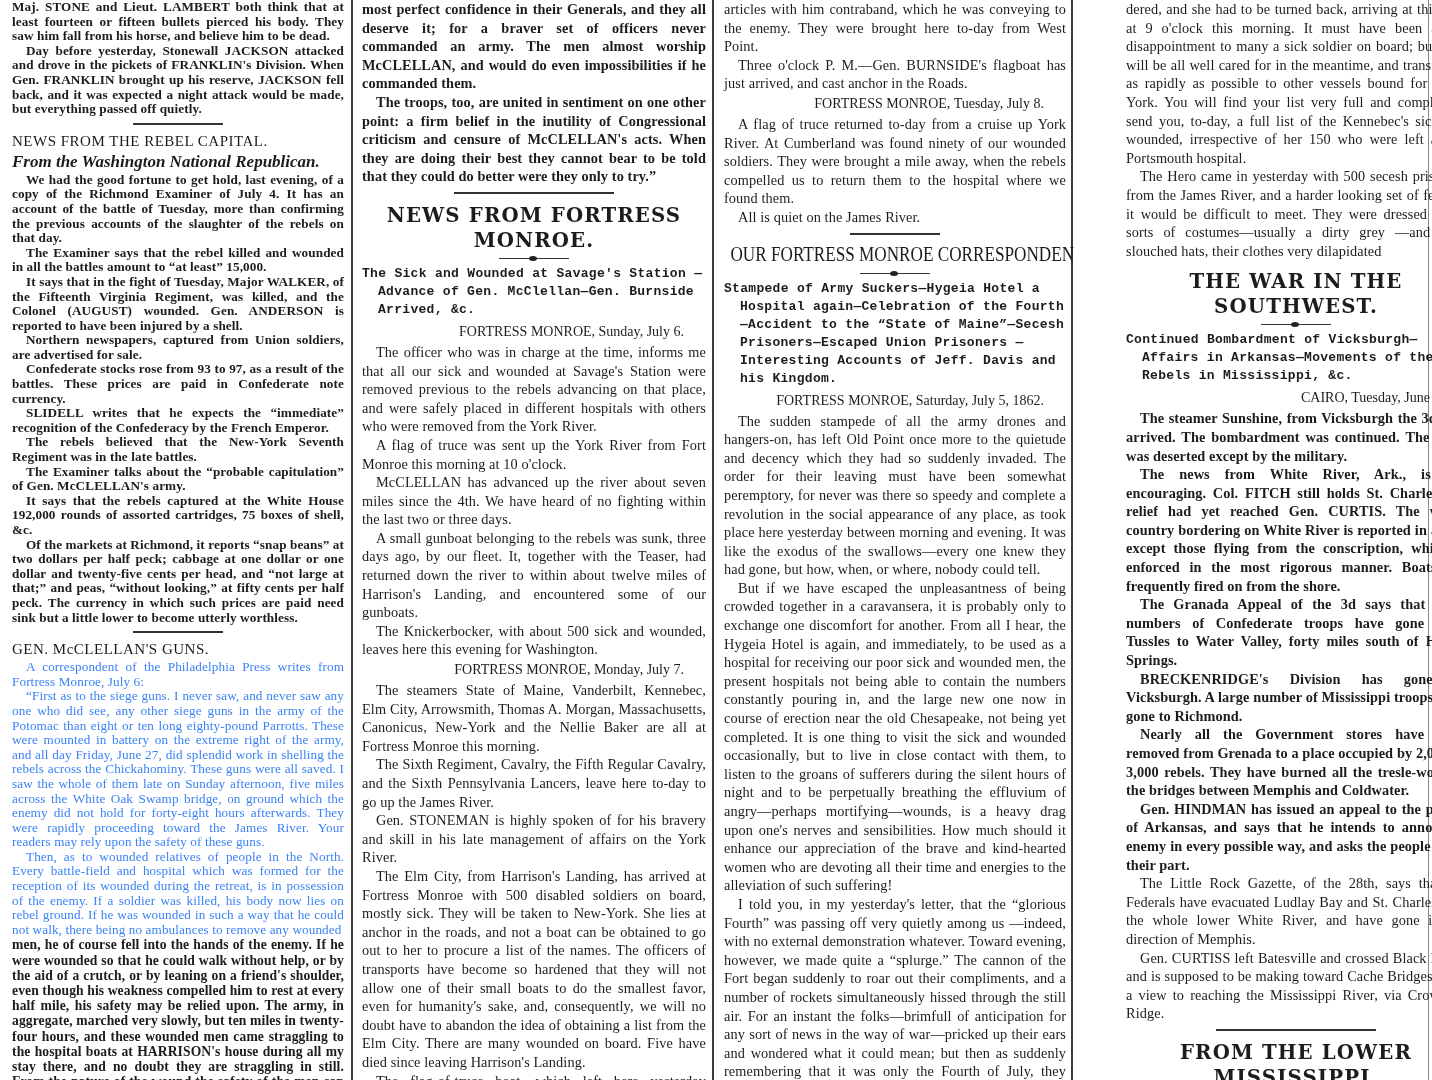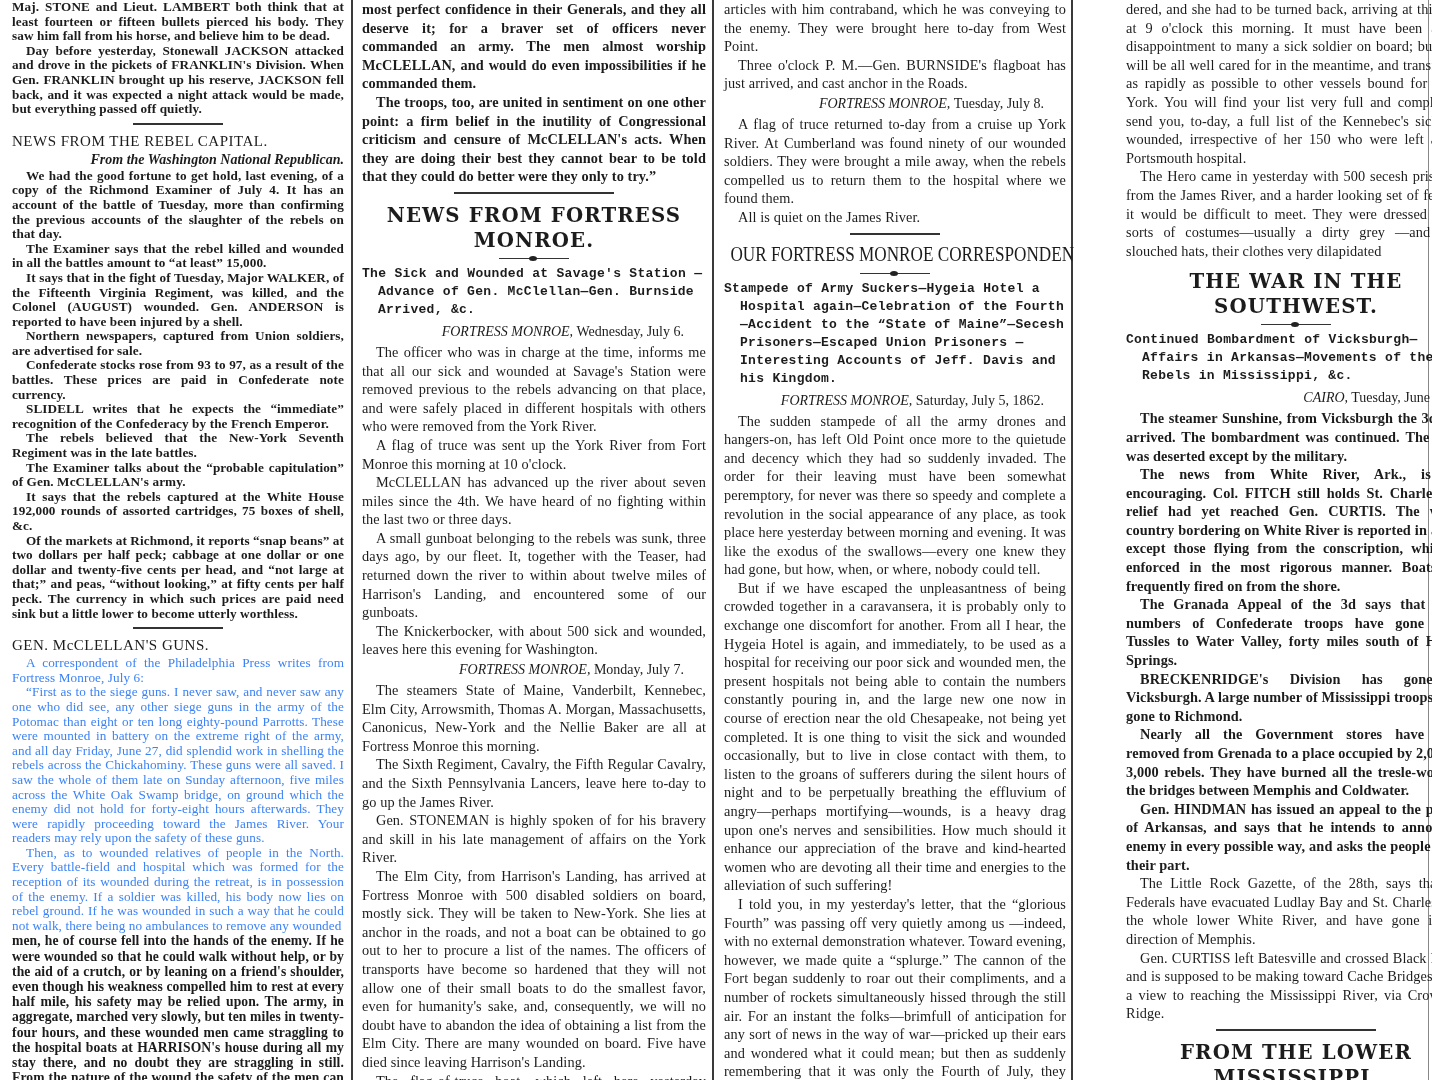--- a/index.html
+++ b/index.html
@@ -40,27 +40,27 @@
     font-weight: normal;
   }
   .head-big {
     text-align: center; font-family: "DejaVu Serif", serif; font-weight: bold;
     font-size: 21px; letter-spacing: 1.2px; margin: 8px 0 4px 0; transform: scaleX(0.94);
   }
   .head-condensed {
     text-align: center; font-family: "Liberation Serif", serif; font-size: 22px;
     transform: scaleX(0.78); transform-origin: center; white-space: nowrap; margin: 6px -40px 4px -40px;
   }
-  .sub-italic { text-align: right; font-style: italic; font-size: 14px; font-weight: bold; margin: 0 0 1px 0; }
+  .sub-italic { text-align: left; font-style: italic; font-size: 17px; font-weight: bold; margin: 0 0 1px 0; }
   .deck {
     font-family: Liberation Mono, monospace; font-weight: bold; font-size: 13px; line-height: 18px;
     padding-left: 16px; text-indent: -16px; margin: 6px 0 4px 0; letter-spacing: 0.3px;
   }
   .dateline { text-align: right; padding-right: 22px; font-size: 14px; line-height: 18px; margin: 2px 0 2px 0; }
-  .dateline .sc { font-variant: small-caps; font-style: italic; }
+  .dateline .sc { font-variant: small-caps; }
   .sep { width: 90px; height: 2px; background: #333; margin: 6px auto; }
   .sep.wide { width: 160px; }
   .sep.diamond { position: relative; width: 70px; height: 1px; }
   .sep.diamond::after {
     content: ""; position: absolute; left: 30px; top: -2px; width: 8px; height: 5px; background: #222;
     transform: rotate(0deg); border-radius: 50%;
   }
 </style>
 </head>
 <body>
@@ -94,21 +94,21 @@
       <p class="light">Then, as to wounded relatives of people in the North. Every battle-field and hospital which was formed for the reception of its wounded during the retreat, is in possession of the enemy. If a soldier was killed, his body now lies on rebel ground. If he was wounded in such a way that he could not walk, there being no ambulances to remove any wounded</p>
       <p class="noindent dense">men, he of course fell into the hands of the enemy. If he were wounded so that he could walk without help, or by the aid of a crutch, or by leaning on a friend's shoulder, even though his weakness compelled him to rest at every half mile, his safety may be relied upon. The army, in aggregate, marched very slowly, but ten miles in twenty-four hours, and these wounded men came straggling to the hospital boats at HARRISON's house during all my stay there, and no doubt they are straggling in still. From the nature of the wound the safety of the men can be ascertained. As to well men, the mails will soon be opened, and they, of course, at the first opportunity, will bring home letters telling their whereabouts.</p>
     </div>
   <div class="col col2 c2">
       <p class="noindent bold">most perfect confidence in their Generals, and they all deserve it; for a braver set of officers never commanded an army. The men almost worship McCLELLAN, and would do even impossibilities if he commanded them.</p>
       <p class="bold">The troops, too, are united in sentiment on one other point: a firm belief in the inutility of Congressional criticism and censure of McCLELLAN's acts. When they are doing their best they cannot bear to be told that they could do better were they only to try.”</p>
       <div class="sep wide"></div>
       <div class="head-big">NEWS FROM FORTRESS MONROE.</div>
       <div class="sep diamond"></div>
       <div class="deck">The Sick and Wounded at Savage's Station —Advance of Gen. McClellan—Gen. Burnside Arrived, &amp;c.</div>
-      <div class="dateline"><span class="sc">FORTRESS MONROE,</span><span> </span><span>Wednesday, July 6.</span></div>
+      <div class="dateline"><span class="sc">FORTRESS MONROE,</span><span> </span><span>Sunday, July 6.</span></div>
       <p class="">The officer who was in charge at the time, informs me that all our sick and wounded at Savage's Station were removed previous to the rebels advancing on that place, and were safely placed in different hospitals with others who were removed from the York River.</p>
       <p class="">A flag of truce was sent up the York River from Fort Monroe this morning at 10 o'clock.</p>
       <p class="">McCLELLAN has advanced up the river about seven miles since the 4th. We have heard of no fighting within the last two or three days.</p>
       <p class="">A small gunboat belonging to the rebels was sunk, three days ago, by our fleet. It, together with the Teaser, had returned down the river to within about twelve miles of Harrison's Landing, and encountered some of our gunboats.</p>
       <p class="">The Knickerbocker, with about 500 sick and wounded, leaves here this evening for Washington.</p>
       <div class="dateline"><span class="sc">FORTRESS MONROE,</span><span> </span><span>Monday, July 7.</span></div>
       <p class="">The steamers State of Maine, Vanderbilt, Kennebec, Elm City, Arrowsmith, Thomas A. Morgan, Massachusetts, Canonicus, New-York and the Nellie Baker are all at Fortress Monroe this morning.</p>
       <p class="">The Sixth Regiment, Cavalry, the Fifth Regular Cavalry, and the Sixth Pennsylvania Lancers, leave here to-day to go up the James River.</p>
       <p class="">Gen. STONEMAN is highly spoken of for his bravery and skill in his late management of affairs on the York River.</p>
       <p class="">The Elm City, from Harrison's Landing, has arrived at Fortress Monroe with 500 disabled soldiers on board, mostly sick. They will be taken to New-York. She lies at anchor in the roads, and not a boat can be obtained to go out to her to procure a list of the names. The officers of transports have become so hardened that they will not allow one of their small boats to do the smallest favor, even for humanity's sake, and, consequently, we will no doubt have to abandon the idea of obtaining a list from the Elm City. There are many wounded on board. Five have died since leaving Harrison's Landing.</p>

